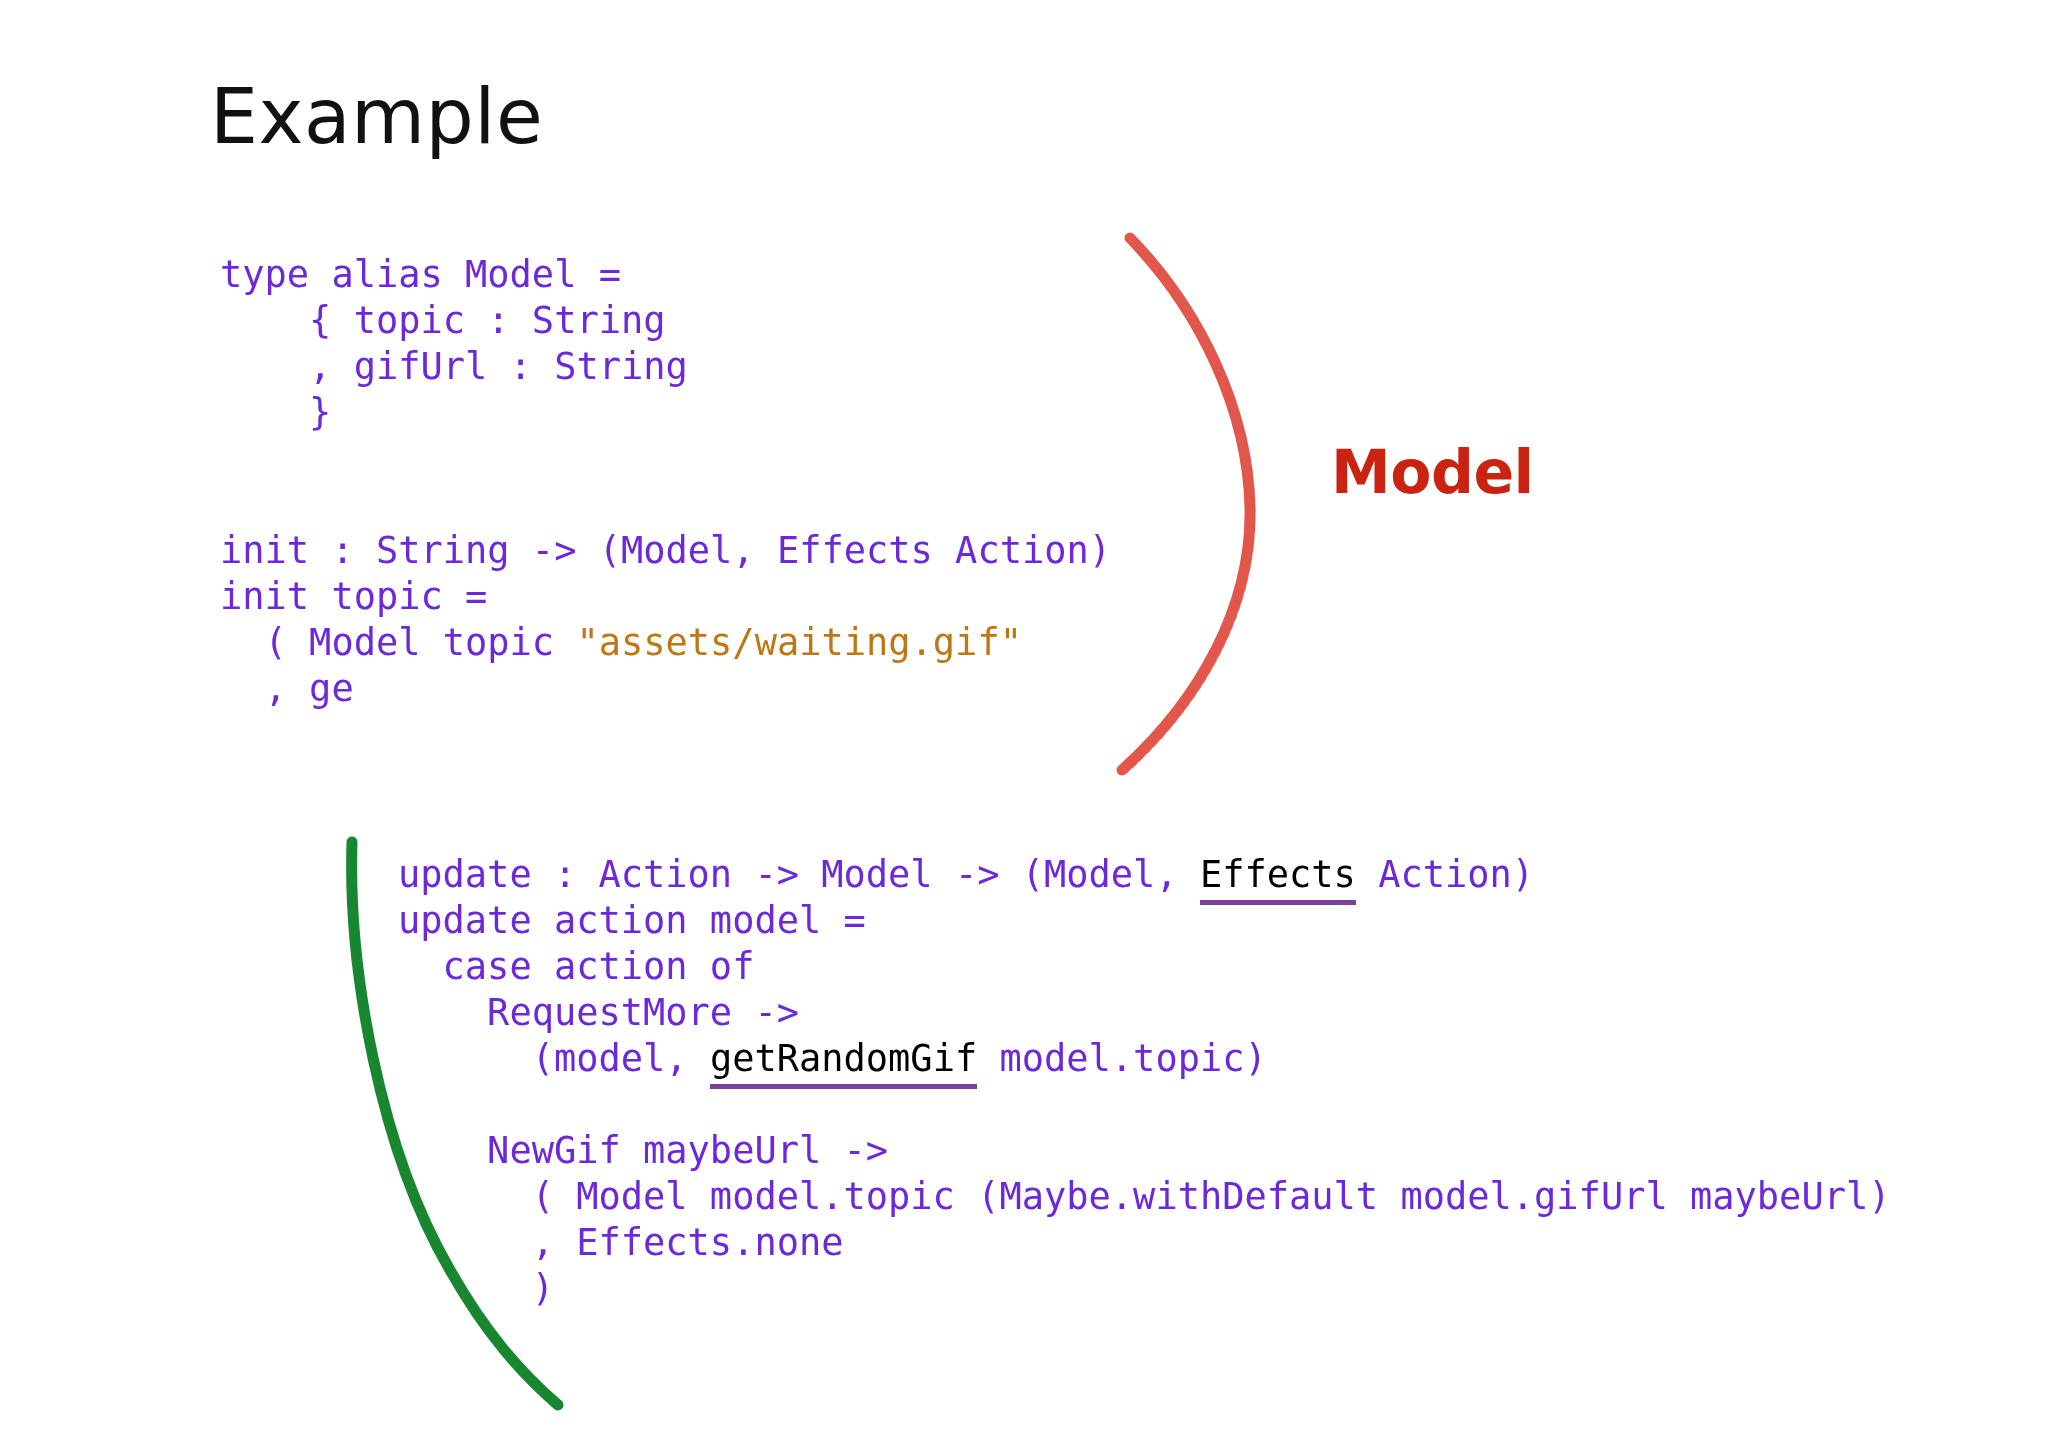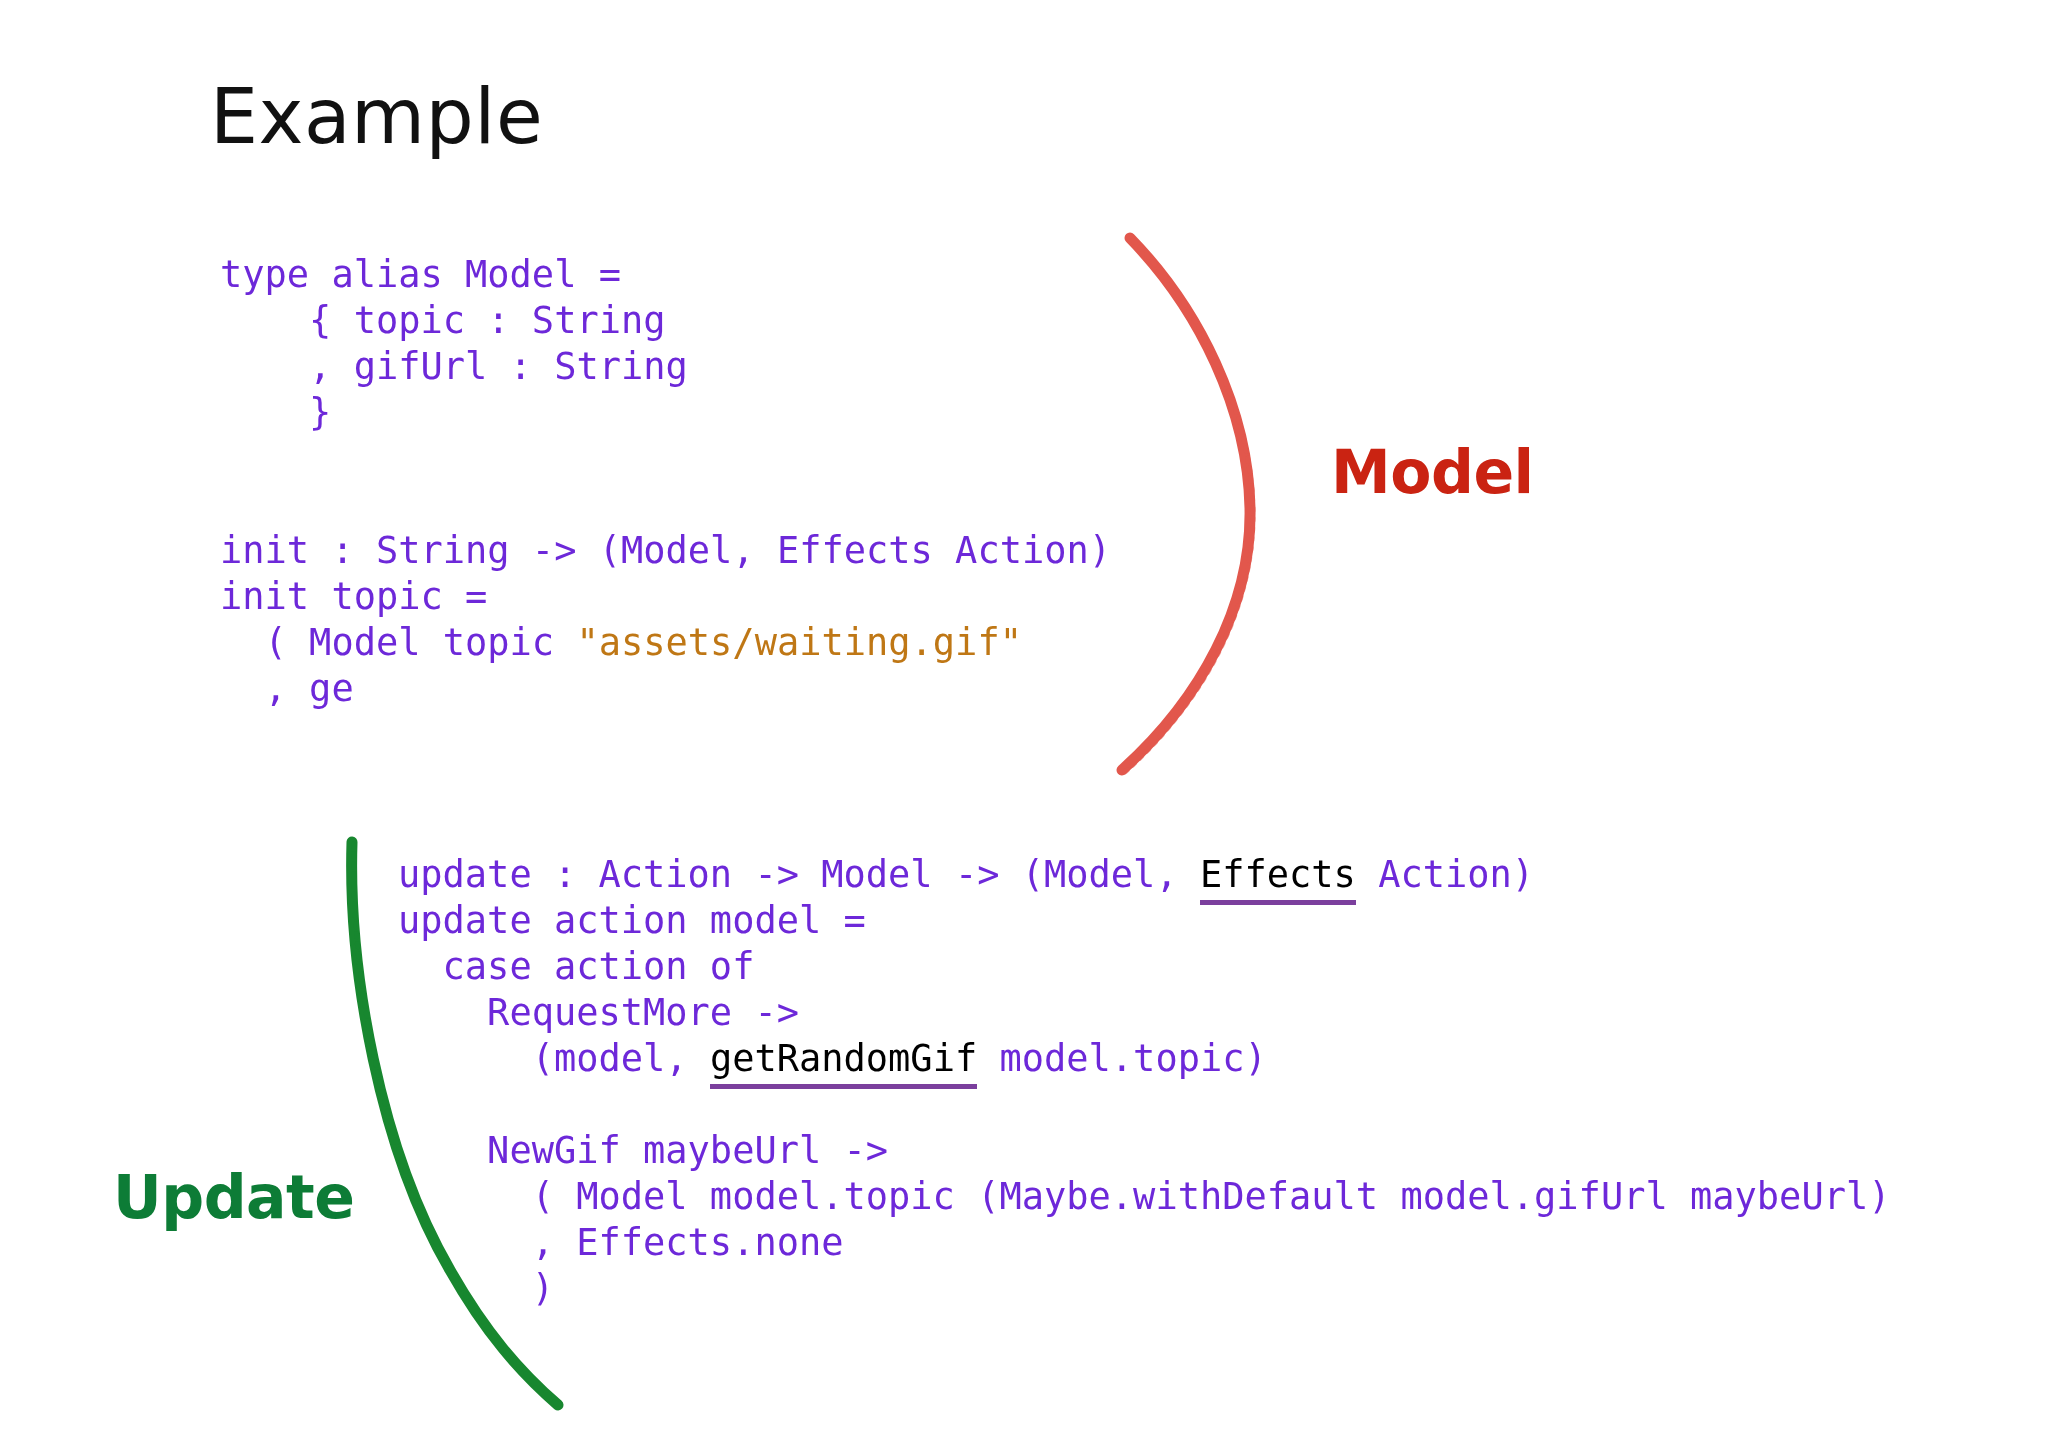--- a/index.html
+++ b/index.html
@@ -126,15 +126,14 @@
     <path d="M 32 22
              C 28 150, 60 330, 130 450
              C 165 512, 200 552, 238 585" fill="none" stroke="#18872f" stroke-width="11" stroke-linecap="round" stroke-linejoin="round"></path>
     <path d="M 32 22
              C 28 150, 60 330, 130 450
              C 165 512, 200 552, 238 585" fill="none" stroke="#18872f" stroke-width="5" opacity="0.55" stroke-linecap="round" stroke-dasharray="3 7" transform="translate(2,2)"></path>
   </svg>
 
   <div id="label-model" class="annot-label">Model</div>
 
-  <div id="label-update" class="annot-label">Update</div>
 
 </div>
 
 </body></html>

